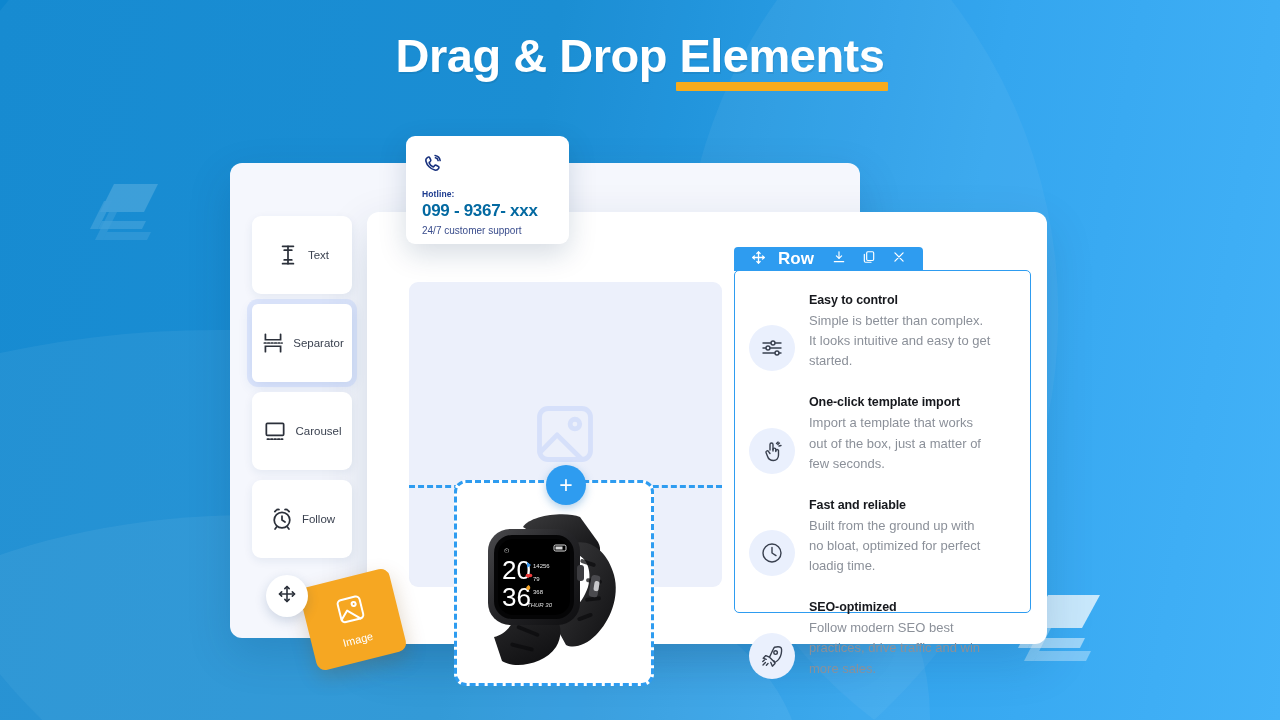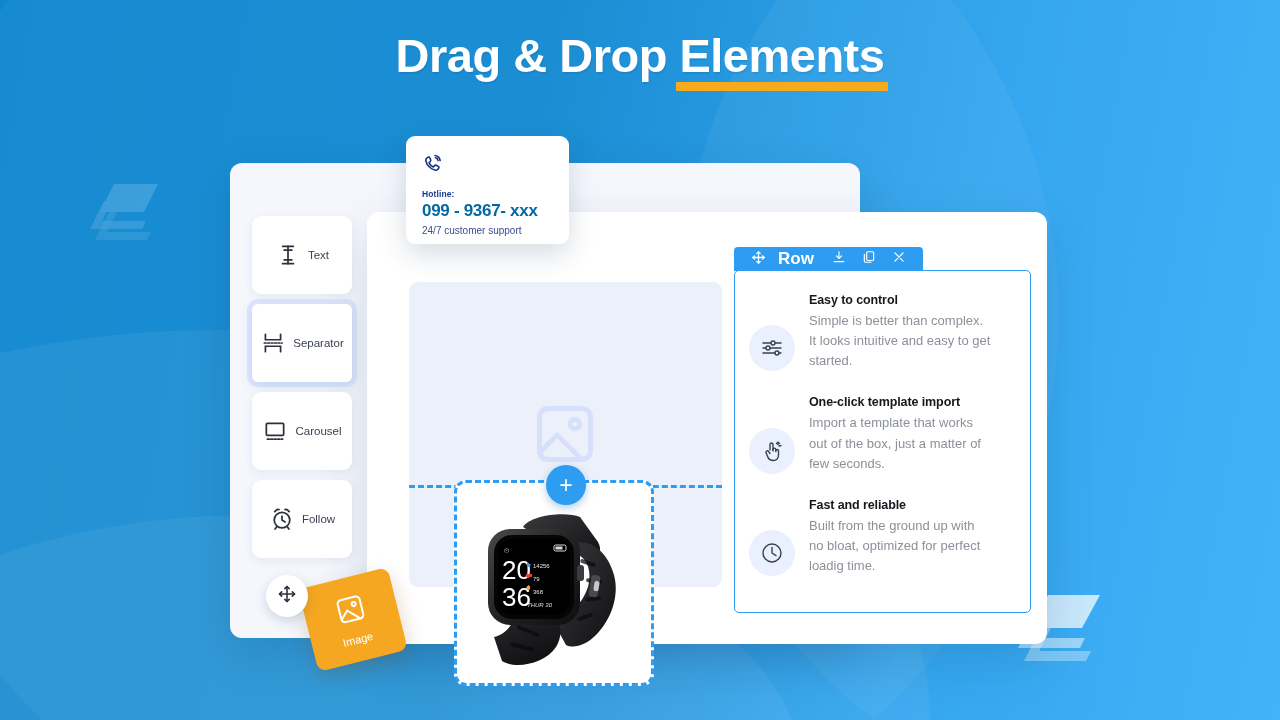--- a/index.html
+++ b/index.html
@@ -475,17 +475,32 @@
             <circle cx="12" cy="12" r="9"></circle>
             <path d="M12 6.5 V12 l4 2.6"></path>
           </svg>
         </span>
         <span class="feat-body">
           <span class="feat-title" style="display:block">Fast and reliable</span>
           <span class="feat-desc" style="display:block">Built from the ground up with no bloat, optimized for perfect loadig time.</span>
         </span>
       </div>
 
+      <div class="feat">
+        <span class="feat-icon">
+          <svg width="24" height="24" viewBox="0 0 24 24" fill="none" stroke="#39404f" stroke-width="1.4" stroke-linecap="round" stroke-linejoin="round">
+            <path d="M14.5 3.2 c3 -0.6 5.5 -0.4 6.3 0.4 0.8 0.8 1 3.3 0.4 6.3 -0.8 3.9 -3.4 7 -6.4 8.6 l-5.3 -5.3 C11.1 10.2 12.9 4.9 14.5 3.2 Z"></path>
+            <circle cx="15.6" cy="8.6" r="1.8"></circle>
+            <path d="M9.5 13.2 L5.8 11.6 3.2 14.2 l3 1.2"></path>
+            <path d="M10.8 18.5 l1.6 3.7 2.6 -2.6 -1.2 -3"></path>
+            <path d="M3 21 l2.4 -2.4 M6.4 21.2 l1.6 -1.6 M2.8 17.6 l1.6 -1.6"></path>
+          </svg>
+        </span>
+        <span class="feat-body">
+          <span class="feat-title" style="display:block">SEO-optimized</span>
+          <span class="feat-desc" style="display:block">Follow modern SEO best practices, drive traffic and win more sales.</span>
+        </span>
+      </div>
 
     </div>
   </div>
 
 </div>
 
 </body></html>

